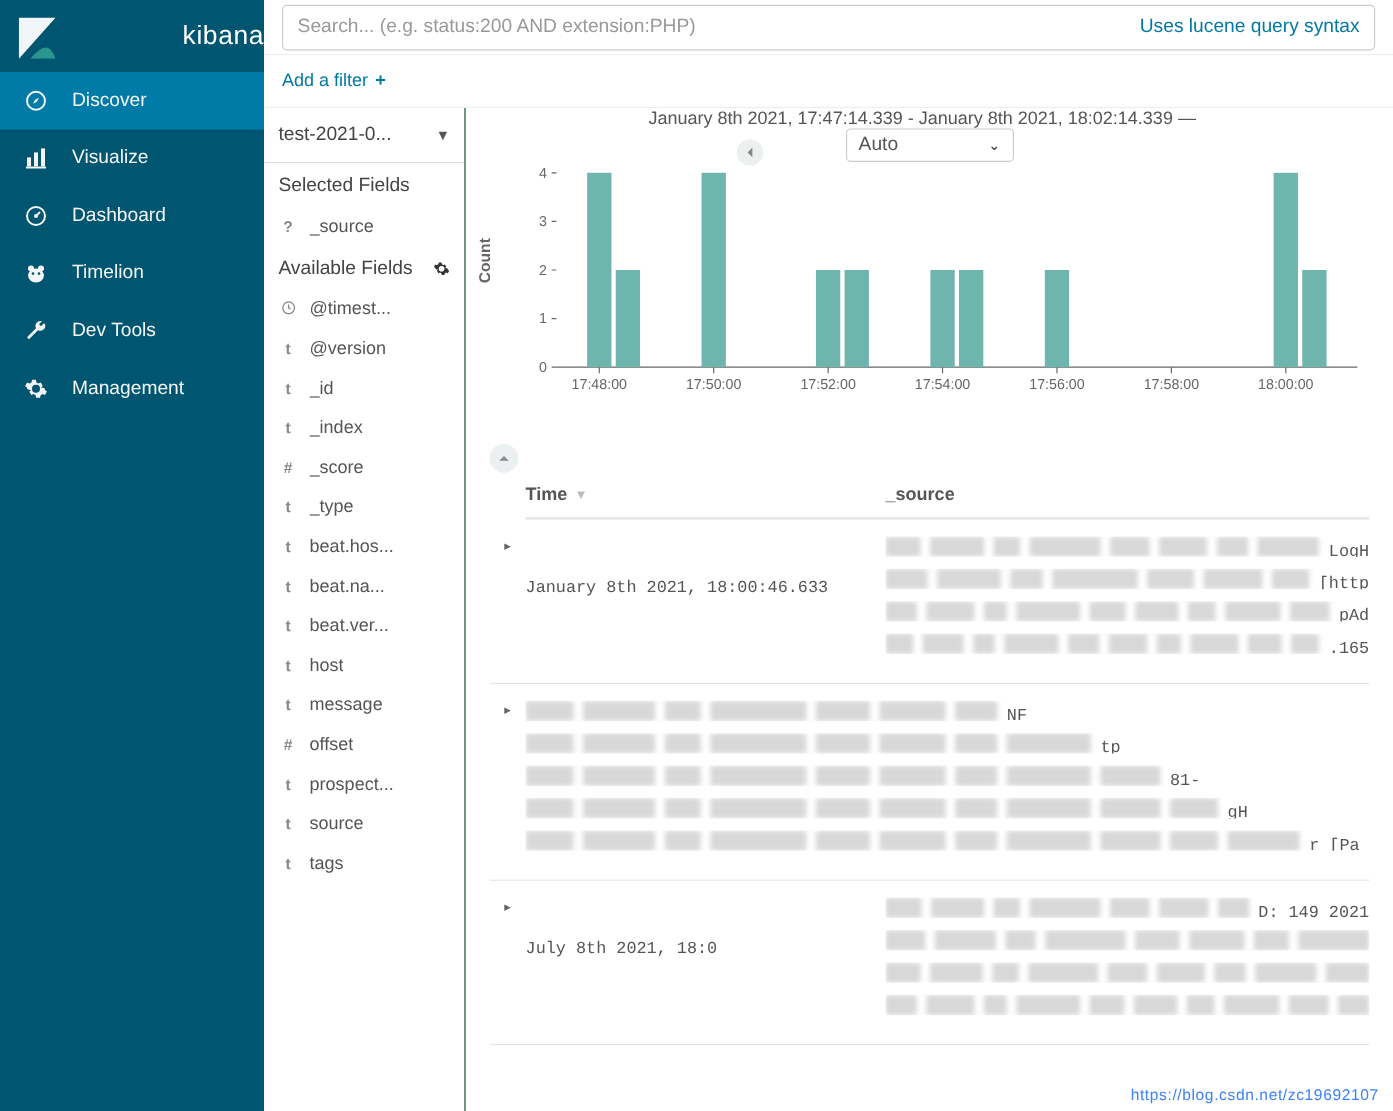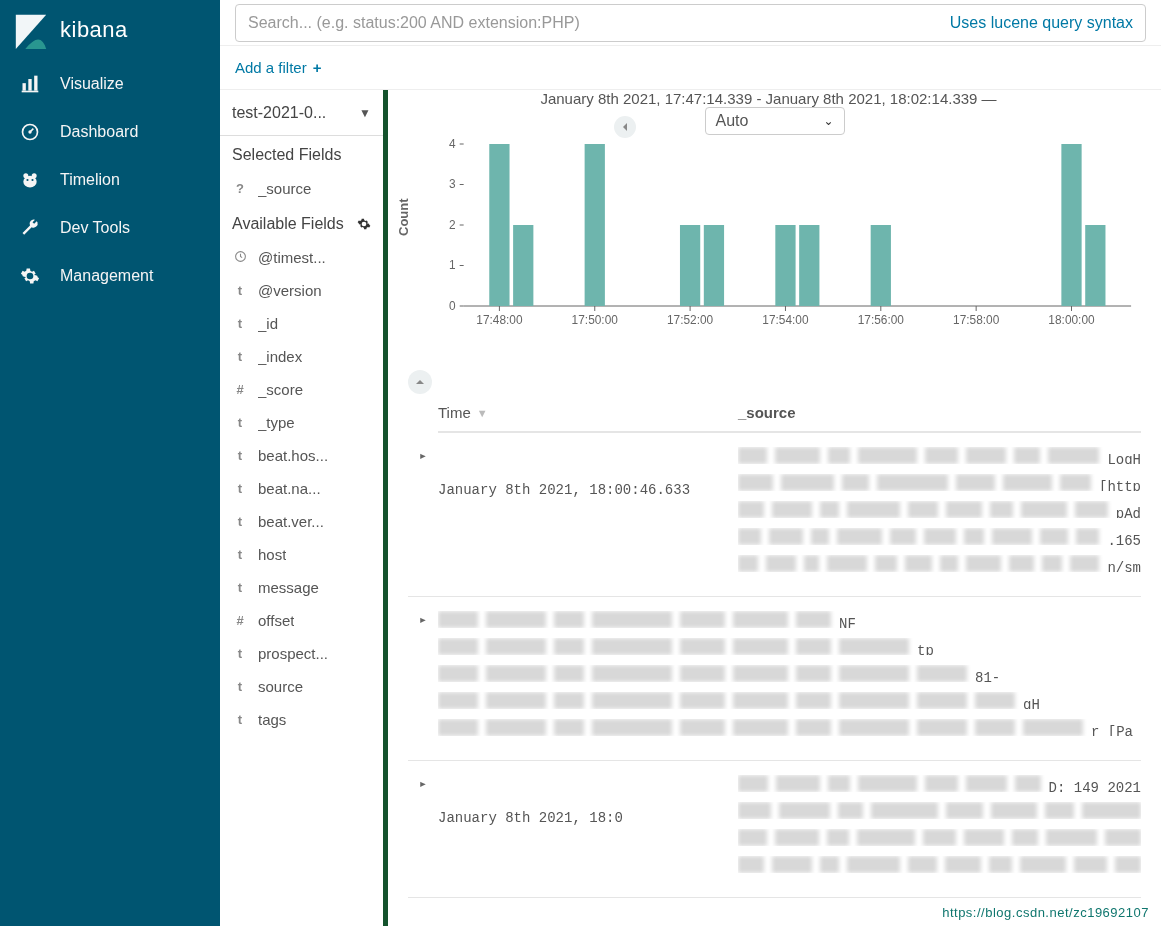--- a/index.html
+++ b/index.html
@@ -1,20 +1,20 @@
 <!DOCTYPE html>
 <html><head>
 <meta charset="utf-8">
 <style>
   * { box-sizing: border-box; margin: 0; padding: 0; }
   body { font-family: "Helvetica Neue", Helvetica, Arial, sans-serif; font-size: 14px; color: #333; background: #fff; width: 1161px; height: 926px; overflow: hidden; position: relative; }
   
   
   .sidebar { position: absolute; left: 0; top: 0; width: 220px; height: 100%; background: #005571; color: #fff; }
-  .logo-area { height: 60px; display: flex; align-items: center; padding-left: 12px; }
+  .logo-area { height: 60px; display: flex; align-items: center; padding-left: 12px; justify-content: space-between; }
   .logo-shape { width: 38px; height: 38px; position: relative; margin-right: 10px; }
   .logo-shape svg { display:block; }
   .logo-text { font-size: 22px; font-weight: 300; letter-spacing: 0.5px; color: #fff; }
   .nav-item { height: 48px; display: flex; align-items: center; padding-left: 20px; cursor: pointer; font-size: 16px; color: #f5f5f5; }
   .nav-item .icon { width: 20px; height: 20px; margin-right: 20px; fill: currentColor; display:flex; align-items:center; justify-content:center; }
   .nav-item.active { background: #007aa6; }
   
   
   .main { position: absolute; left: 220px; top: 0; right: 0; height: 100%; display:flex; flex-direction:column;}
   .topbar { height: 46px; display: flex; align-items: center; padding: 0 15px; border-bottom: 1px solid #eee; }
@@ -22,21 +22,21 @@
   .search-placeholder { color:#999; }
   .lucene-link { color:#0079a5; font-size:16px; }
   
   .filter-bar { height: 44px; display: flex; align-items: center; padding: 0 15px; border-bottom: 1px solid #eee;}
   .add-filter { color: #0079a5; font-size: 15px; cursor:pointer; display:flex; align-items:center;}
   .add-filter .plus { margin-left:6px; font-weight:bold; }
   
   .content-row { flex:1; display:flex; overflow:hidden;}
   
   
-  .fields-panel { width: 168px; background:#fff; border-right:5px solid #14532d; overflow-y:auto; }
+  .fields-panel { width: 168px; background:#fff; border-right:1px solid #14532d; overflow-y:auto; }
   .index-selector { height:46px; border-bottom:1px solid #ddd; display:flex; align-items:center; padding:0 12px; justify-content:space-between; cursor:pointer; font-size:16px; color:#444;}
   .index-selector .caret { font-size:12px; color:#555;}
   .section-title { padding: 10px 12px 8px; font-size: 16px; color:#444; }
   .section-title.with-gear { display:flex; justify-content:space-between; align-items:center; padding-right:12px;}
   .gear-small { width:14px; height:14px; fill:#333; cursor:pointer;}
   .field-item { display:flex; align-items:center; padding: 8px 12px; cursor:pointer; font-size:15px; color:#555;}
   .field-type { width:16px; margin-right:10px; font-size:13px; font-weight:bold; color:#888; text-align:center;}
   .field-name { white-space:nowrap; overflow:hidden; text-overflow:ellipsis; }
   
   
@@ -55,48 +55,57 @@
   .x-tick { font-size:12px; fill:#666;}
   .y-tick { font-size:12px; fill:#666;}
   .bar { fill:#6eb5ad; }
   .tick-line { stroke:#666; stroke-width:1;}
   .axis-line { stroke:#666; stroke-width:1;}
   
   .chart-collapse { width:24px; height:24px; border-radius:50%; background:#ecf0f1; display:flex; align-items:center; justify-content:center; margin:4px 0 0 20px; cursor:pointer; font-size:12px; color:#888;}
   
   .table-area { flex:1; overflow:hidden; padding:0 20px 0 20px;}
   .table-head { display:flex; padding: 10px 0; border-bottom:2px solid #e5e5e5; margin-left:30px;}
-  .th-time { width:300px; font-size:15px; color:#555; font-weight:normal; display:flex; align-items:center;}
+  .th-time { width:300px; font-size:15px; color:#555; font-weight:bold; display:flex; align-items:center;}
   .th-time .sort-caret { margin-left:6px; color:#bbb; font-size:11px;}
   .th-source { flex:1; font-size:15px; color:#555; font-weight:bold;}
   
   .doc-row { display:flex; padding:14px 0; border-bottom:1px solid #e5e5e5; font-family: "Courier New", monospace; font-size:14px; color:#555;}
   .expand-td { width:30px; text-align:center; cursor:pointer; color:#666;}
   .time-td { width:300px; white-space:nowrap;margin-top:35px;}
   .source-td { flex:1; line-height:1.9; position:relative; overflow:hidden;}
   .blur-line { height:17px; margin-bottom:10px; display:flex; gap:8px; flex-wrap:nowrap; overflow:hidden;}
   .blur-block { background:#d8d8d8; height:17px; border-radius:1px; filter:blur(2px);}
   .blur-clear { font-family:"Courier New",monospace; font-size:14px; color:#555; white-space:nowrap;}
   
-  .watermark { position:absolute; right:12px; bottom:6px; font-size:13px; color:#0f766e; letter-spacing:0.5px;}
+  .watermark { position:absolute; right:12px; bottom:6px; font-size:13px; color:#3b82f6; letter-spacing:0.5px;}
 </style>
 </head>
 <body>
 
 <div class="sidebar">
   <div class="logo-area">
     <div class="logo-shape">
       <svg viewBox="0 0 40 40" width="38" height="38">
         <path d="M4 4 H36 L4 40 Z" fill="#ffffff" opacity="0.95"></path>
         <path d="M14 40 Q30 20 36 40 Z" fill="#2d9d93" opacity="0.9"></path>
       </svg>
     </div>
     <div class="logo-text">kibana</div>
   </div>
   <div id="nav-list">
+      <div class="nav-item active">
+        <span class="icon">
+          <svg viewBox="0 0 24 24" width="20" height="20">
+            <circle cx="12" cy="12" r="9" fill="none" stroke="currentColor" stroke-width="2"></circle>
+            <path d="M9 15 L11 11 L15 9 L13 13 Z" fill="currentColor"></path>
+          </svg>
+        </span>
+        <span>Discover</span>
+      </div>
       <div class="nav-item">
         <span class="icon">
           <svg viewBox="0 0 24 24" width="20" height="20">
             <rect x="3" y="11" width="4" height="9" fill="currentColor"></rect>
             <rect x="10" y="6" width="4" height="14" fill="currentColor"></rect>
             <rect x="17" y="2" width="4" height="18" fill="currentColor"></rect>
             <line x1="2" y1="21" x2="22" y2="21" stroke="currentColor" stroke-width="2"></line>
           </svg>
         </span>
         <span>Visualize</span>
@@ -360,34 +369,20 @@
                   <span class="blur-block" style="width:30px"></span>
                   <span class="blur-block" style="width:80px"></span>
                   <span class="blur-block" style="width:45px"></span>
                   <span class="blur-block" style="width:55px"></span>
                   <span class="blur-block" style="width:35px"></span>
                   <span class="blur-block" style="width:70px"></span>
                   <span class="blur-block" style="width:50px"></span>
                   <span class="blur-block" style="width:40px"></span>
                   <span class="blur-clear">.165</span>
                 </div>
-                <div class="blur-line">
-                  <span class="blur-block" style="width:40px"></span>
-                  <span class="blur-block" style="width:60px"></span>
-                  <span class="blur-block" style="width:30px"></span>
-                  <span class="blur-block" style="width:80px"></span>
-                  <span class="blur-block" style="width:45px"></span>
-                  <span class="blur-block" style="width:55px"></span>
-                  <span class="blur-block" style="width:35px"></span>
-                  <span class="blur-block" style="width:70px"></span>
-                  <span class="blur-block" style="width:50px"></span>
-                  <span class="blur-block" style="width:40px"></span>
-                  <span class="blur-block" style="width:60px"></span>
-                  <span class="blur-clear">n/sm</span>
-                </div>
               </div>
             </div>
             <div class="doc-row">
     <div class="expand-td">▸</div>
     <div class="source-td">
                 <div class="blur-line">
                   <span class="blur-block" style="width:40px"></span>
                   <span class="blur-block" style="width:60px"></span>
                   <span class="blur-block" style="width:30px"></span>
                   <span class="blur-block" style="width:80px"></span>
@@ -443,21 +438,21 @@
                   <span class="blur-block" style="width:70px"></span>
                   <span class="blur-block" style="width:50px"></span>
                   <span class="blur-block" style="width:40px"></span>
                   <span class="blur-block" style="width:60px"></span>
                   <span class="blur-clear">r [Pa</span>
                 </div>
               </div>
             </div>
             <div class="doc-row">
     <div class="expand-td">▸</div>
-    <div class="time-td">January 8th 2021, 18:0</div>
+    <div class="time-td">July 8th 2021, 18:0</div>
     <div class="source-td">
                 <div class="blur-line">
                   <span class="blur-block" style="width:40px"></span>
                   <span class="blur-block" style="width:60px"></span>
                   <span class="blur-block" style="width:30px"></span>
                   <span class="blur-block" style="width:80px"></span>
                   <span class="blur-block" style="width:45px"></span>
                   <span class="blur-block" style="width:55px"></span>
                   <span class="blur-block" style="width:35px"></span>
                   <span class="blur-clear">D: 149 2021</span>

